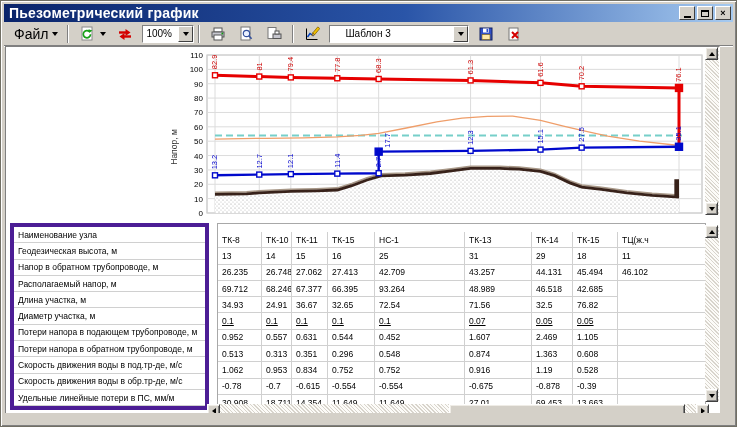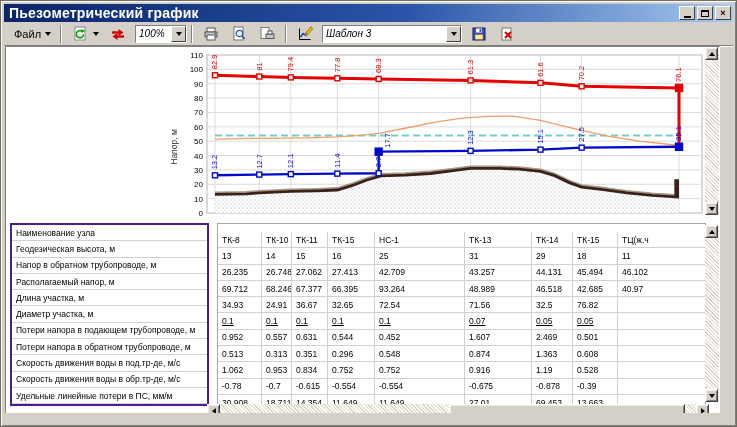--- a/index.html
+++ b/index.html
@@ -7,40 +7,40 @@
   .window{position:absolute;left:0;top:0;width:737px;height:427px;background:#d4d0c8;border:1px solid #716f64;box-shadow:inset 1px 1px 0 #fff,inset -1px -1px 0 #808080;}
   
   .titlebar{position:absolute;left:3px;top:3px;right:3px;height:18px;background:linear-gradient(90deg,#0a246a 0%,#2a55a8 55%,#a6caf0 100%);display:flex;align-items:center;padding-left:5px;}
   .titlebar .ttext{color:#fff;font-size:14px;font-weight:bold;letter-spacing:.2px;}
   .tbtns{margin-left:auto;display:flex;gap:2px;padding-right:2px;}
   .tbtn{width:16px;height:14px;background:#d4d0c8;border:1px solid;border-color:#fff #404040 #404040 #fff;display:flex;align-items:center;justify-content:center;font-size:9px;font-weight:bold;color:#000;line-height:1;}
   .glyph-min{width:7px;height:2px;background:#000;margin-top:7px;}
   .glyph-max{width:8px;height:7px;border:1px solid #000;border-top:2px solid #000;}
   
   .toolbar{position:absolute;left:3px;top:21px;right:3px;height:24px;background:#d4d0c8;border-bottom:1px solid #808080;box-shadow:0 1px 0 #fff;display:flex;align-items:center;padding-left:5px;}
-  .tb-btn{height:20px;display:flex;align-items:center;padding:0 4px;border:1px solid transparent;font-size:11px;color:#000;}
+  .tb-btn{height:20px;display:flex;align-items:center;padding:0 4px;border:1px solid transparent;font-size:14px;color:#000;}
   .tb-sep{width:2px;height:18px;border-left:1px solid #808080;border-right:1px solid #fff;margin:0 4px;}
   .dd-arrow{width:0;height:0;border-left:3px solid transparent;border-right:3px solid transparent;border-top:4px solid #000;margin-left:4px;}
-  .combo{height:18px;display:flex;align-items:stretch;border:1px solid;border-color:#808080 #fff #fff #808080;background:#fff;font-style:italic;}
+  .combo{height:18px;display:flex;align-items:stretch;border:1px solid;border-color:#808080 #fff #fff #808080;background:#fff;}
   .combo .cfield{padding:2px 3px 0 3px;font-size:10px;background:#fff;white-space:nowrap;overflow:hidden;}
   .combo .cbtn{width:15px;background:#d4d0c8;border:1px solid;border-color:#fff #404040 #404040 #fff;display:flex;align-items:center;justify-content:center;}
   .combo .cbtn .dd-arrow{margin:0;}
   .icon16{width:18px;height:18px;display:flex;align-items:center;justify-content:center;}
   
   .client{position:absolute;left:4px;top:45px;width:715px;height:370px;background:#fff;border:1px solid;border-color:#808080 #fff #fff #808080;}
   
   .vsb,.hsb{position:absolute;background-color:#fcfbf8;background-image:repeating-linear-gradient(45deg,#d8d4cc 0 1px,transparent 1px 2.6px);}
   .sbtn{position:absolute;width:13px;height:13px;background:#d4d0c8;border:1px solid;border-color:#fff #404040 #404040 #fff;box-shadow:inset 1px 1px 0 #efece6,inset -1px -1px 0 #808080;display:flex;align-items:center;justify-content:center;}
   .tri-up{width:0;height:0;border-left:3px solid transparent;border-right:3px solid transparent;border-bottom:4px solid #000;}
   .tri-down{width:0;height:0;border-left:3px solid transparent;border-right:3px solid transparent;border-top:4px solid #000;}
   .tri-left{width:0;height:0;border-top:3px solid transparent;border-bottom:3px solid transparent;border-right:4px solid #000;}
   .tri-right{width:0;height:0;border-top:3px solid transparent;border-bottom:3px solid transparent;border-left:4px solid #000;}
   .hthumb{position:absolute;top:0;height:13px;background:#d4d0c8;border:1px solid;border-color:#fff #404040 #404040 #fff;box-shadow:inset 1px 1px 0 #efece6,inset -1px -1px 0 #808080;}
   
-  .tlabels{position:absolute;left:4px;top:176px;width:199px;border:2px solid #4c1d95;background:#fff;}
+  .tlabels{position:absolute;left:4px;top:176px;width:199px;border:4px solid #4c1d95;background:#fff;}
   .lcell{height:16.3px;display:flex;align-items:center;padding-left:4px;font-size:8.5px;color:#000;border-bottom:1px solid #d0d0d0;white-space:nowrap;overflow:hidden;}
   .tdata{position:absolute;left:211px;top:176px;width:489px;border:1px solid #a8a8a8;background:#fff;overflow:hidden;}
   .trow{display:grid;}
   .tcell{height:16.3px;display:flex;align-items:center;padding-left:4px;font-size:8.5px;color:#000;border-bottom:1px solid #d0d0d0;border-right:1px solid #d0d0d0;white-space:nowrap;overflow:hidden;}
   .chart-area{position:absolute;left:0;top:0;width:715px;height:174px;}
   .frame-bottom{position:absolute;left:3px;bottom:3px;right:3px;height:10px;background:#d4d0c8;}
 </style>
 </head>
 <body>
 
@@ -127,21 +127,21 @@
             <line x1="2.5" y1="2.5" x2="2.5" y2="13.5" stroke="#000"></line>
             <line x1="2.5" y1="13.5" x2="13.5" y2="13.5" stroke="#000"></line>
             <polyline points="3.5,11 6,7.5 9,9.5 12,4.5" fill="none" stroke="#0040c0" stroke-width="1.4"></polyline>
             <g transform="rotate(40 11.5 5.5)">
               <rect x="10.3" y="0.5" width="2.6" height="8" fill="#f0c000" stroke="#806000" stroke-width=".7"></rect>
               <polygon points="10.3,8.5 12.9,8.5 11.6,11" fill="#e8b88c" stroke="#806000" stroke-width=".7"></polygon>
             </g>
           </svg>
       </span>
     </span>
-    <span class="combo" style="width:140px;margin-left:3px;">
+    <span class="combo" style="width:140px;margin-left:3px;padding-left:12px;">
       <span class="cfield" style="flex:1">Шаблон 3</span>
       <span class="cbtn">
           <span class="dd-arrow"></span>
         </span>
     </span>
     <span class="tb-btn" style="margin-left:3px;">
       <span class="icon16">
         <svg width="16" height="16">
             <rect x="2" y="2" width="12" height="12" fill="#3050c8" stroke="#102060"></rect>
             <rect x="5" y="2.5" width="6" height="4" fill="#fff"></rect>
@@ -314,21 +314,20 @@
         </div>
         <div class="trow" style="grid-template-columns: 44px 30px 36px 47px 90px 67px 41px 45px 88px;">
           <div class="tcell">69.712</div>
           <div class="tcell">68.246</div>
           <div class="tcell">67.377</div>
           <div class="tcell">66.395</div>
           <div class="tcell">93.264</div>
           <div class="tcell">48.989</div>
           <div class="tcell">46.518</div>
           <div class="tcell">42.685</div>
-          <div class="tcell">40.97</div>
         </div>
         <div class="trow" style="grid-template-columns: 44px 30px 36px 47px 90px 67px 41px 45px 88px;">
           <div class="tcell">34.93</div>
           <div class="tcell">24.91</div>
           <div class="tcell">36.67</div>
           <div class="tcell">32.65</div>
           <div class="tcell">72.54</div>
           <div class="tcell">71.56</div>
           <div class="tcell">32.5</div>
           <div class="tcell">76.82</div>
@@ -346,21 +345,21 @@
           <div class="tcell"></div>
         </div>
         <div class="trow" style="grid-template-columns: 44px 30px 36px 47px 90px 67px 41px 45px 88px;">
           <div class="tcell">0.952</div>
           <div class="tcell">0.557</div>
           <div class="tcell">0.631</div>
           <div class="tcell">0.544</div>
           <div class="tcell">0.452</div>
           <div class="tcell">1.607</div>
           <div class="tcell">2.469</div>
-          <div class="tcell">0.501</div>
+          <div class="tcell">1.105</div>
           <div class="tcell"></div>
         </div>
         <div class="trow" style="grid-template-columns: 44px 30px 36px 47px 90px 67px 41px 45px 88px;">
           <div class="tcell">0.513</div>
           <div class="tcell">0.313</div>
           <div class="tcell">0.351</div>
           <div class="tcell">0.296</div>
           <div class="tcell">0.548</div>
           <div class="tcell">0.874</div>
           <div class="tcell">1.363</div>

